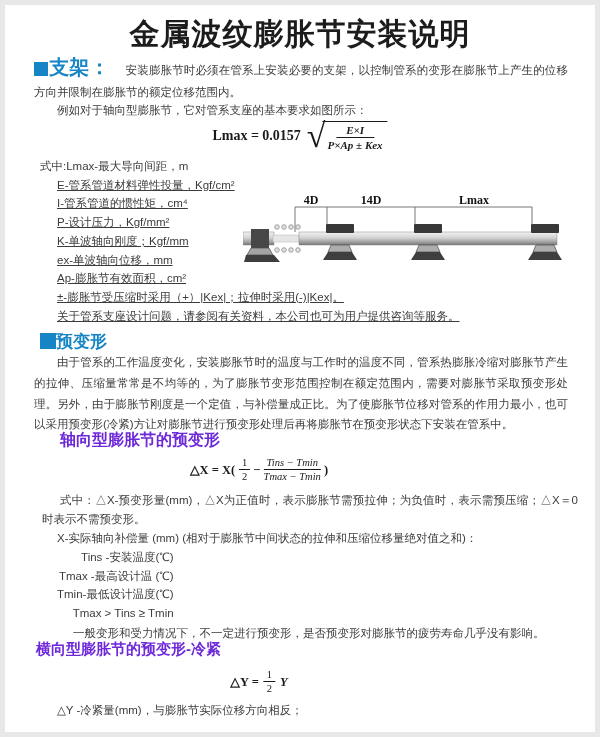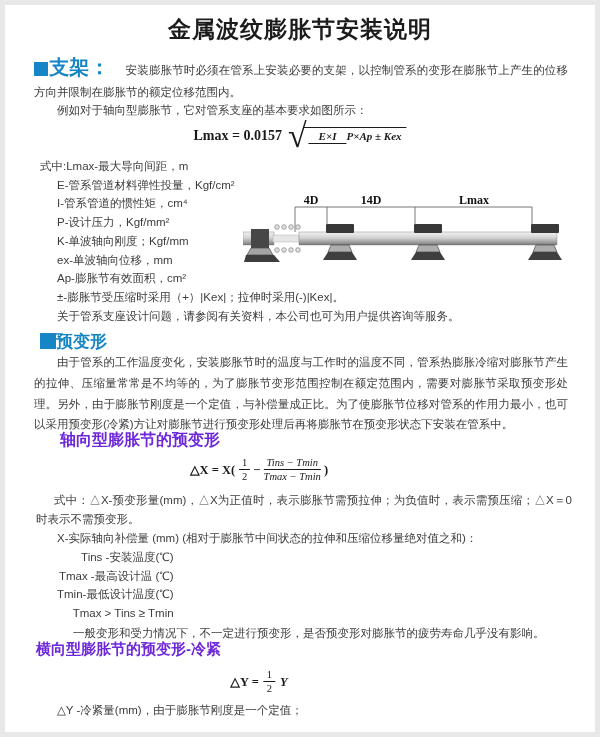--- a/index.html
+++ b/index.html
@@ -13,55 +13,55 @@
   .page{position:absolute;left:5px;top:5px;width:590px;height:727px;background:#ffffff;}
 
   
   .abs{position:absolute;}
   .body-text{font-size:11.5px;line-height:19px;color:#3c3c3c;}
   .justify{text-align:justify;}
 
   
   .doc-title{
     left:0;right:0;top:14px;text-align:center;
-    font-size:23px;font-weight:bold;color:#1c1c1c;letter-spacing:1px;
+    font-size:30px;font-weight:bold;color:#1c1c1c;letter-spacing:1px;
   }
 
   
   .bullet{
     display:inline-block;width:14px;height:14px;background:#1585c5;
     vertical-align:-2px;margin-right:1px;
   }
   .sec-label{font-size:20px;font-weight:bold;color:#1585c5;margin-right:16px;}
   .sec2-bullet{display:inline-block;width:16px;height:16px;background:#1585c5;vertical-align:-2px;}
   .sec2-label{font-size:17px;font-weight:bold;color:#1585c5;}
   .subhead{font-weight:bold;color:#6d28d9;}
 
   
   .formula{
     display:flex;align-items:center;
     font-family:"Liberation Serif",serif;color:#1a1a1a;white-space:nowrap;
   }
   .f-lhs{font-size:14px;font-weight:bold;margin-right:6px;}
   .sqrt-sign{font-size:34px;font-weight:400;line-height:0.9;margin-right:-3px;}
   .radicand{
-    display:inline-flex;flex-direction:row;
+    display:inline-flex;flex-direction:column;align-items:center;
     border-top:1.4px solid #1a1a1a;padding:2px 5px 0 5px;
     font-size:11px;font-style:italic;font-weight:bold;
   }
   .radicand .rnum{border-bottom:1px solid #1a1a1a;padding:0 10px 1px 10px;margin-bottom:1px;}
   .frac{display:inline-flex;flex-direction:column;align-items:center;font-size:10.5px;line-height:1.15;margin:0 2px;}
   .frac .fnum{border-bottom:1px solid #1a1a1a;padding:0 3px 0 3px;}
   .frac .fden{padding-top:1px;}
   .f-mid{font-size:12.5px;font-weight:bold;margin:0 1px;}
   .t-italic{font-style:italic;}
 
   
   .var-line{font-size:11.5px;line-height:18.7px;white-space:nowrap;}
-  .var-indent{padding-left:17px;}
+  .var-indent{padding-left:17px;text-decoration:underline;}
 
   
   .diagram{left:243px;top:194px;}
   .dim-label{
     font-family:"Liberation Serif",serif;font-weight:bold;font-size:12px;fill:#111;
   }
 </style>
 </head>
 <body>
 
@@ -171,21 +171,21 @@
     <span class="fden">2</span>
   </span>
   <span class="f-mid">−</span>
   <span class="frac t-italic">
     <span class="fnum">Tins − Tmin</span>
     <span class="fden">Tmax − Tmin</span>
   </span>
   <span class="f-lhs" style="font-size:12.5px;margin-left:1px;">)</span>
 </div>
 
-<div class="abs body-text justify" style="left:36px;top:491px;width:536px;line-height:18.8px;text-indent:18px;">式中：△X-预变形量(mm)，△X为正值时，表示膨胀节需预拉伸；为负值时，表示需预压缩；△X＝0时表示不需预变形。</div>
+<div class="abs body-text justify" style="left:42px;top:491px;width:536px;line-height:18.8px;text-indent:18px;">式中：△X-预变形量(mm)，△X为正值时，表示膨胀节需预拉伸；为负值时，表示需预压缩；△X＝0时表示不需预变形。</div>
 
 <div class="abs body-text" style="left:57px;top:529px;white-space:nowrap;">X-实际轴向补偿量 (mm) (相对于膨胀节中间状态的拉伸和压缩位移量绝对值之和)：</div>
 
 <div class="abs" style="left:57px;top:548px;text-align:right;">
   <div class="var-line">Tins -安装温度(℃)</div>
   <div class="var-line">Tmax -最高设计温 (℃)</div>
   <div class="var-line">Tmin-最低设计温度(℃)</div>
   <div class="var-line">Tmax &gt; Tins ≥ Tmin</div>
 </div>
 
@@ -195,13 +195,13 @@
 
 <div class="abs formula" style="top:669px;left:262px;transform:translateX(-50%);">
   <span class="f-lhs" style="font-size:12.5px;margin-right:3px;">△Y =</span>
   <span class="frac">
     <span class="fnum">1</span>
     <span class="fden">2</span>
   </span>
   <span class="f-lhs" style="font-size:12.5px;margin-left:3px;font-style:italic;">Y</span>
 </div>
 
-<div class="abs body-text" style="left:57px;top:701px;white-space:nowrap;">△Y -冷紧量(mm)，由于膨胀节刚度是一个定值；</div>
+<div class="abs body-text" style="left:57px;top:701px;white-space:nowrap;">△Y -冷紧量(mm)，与膨胀节实际位移方向相反；</div>
 
 </body></html>

